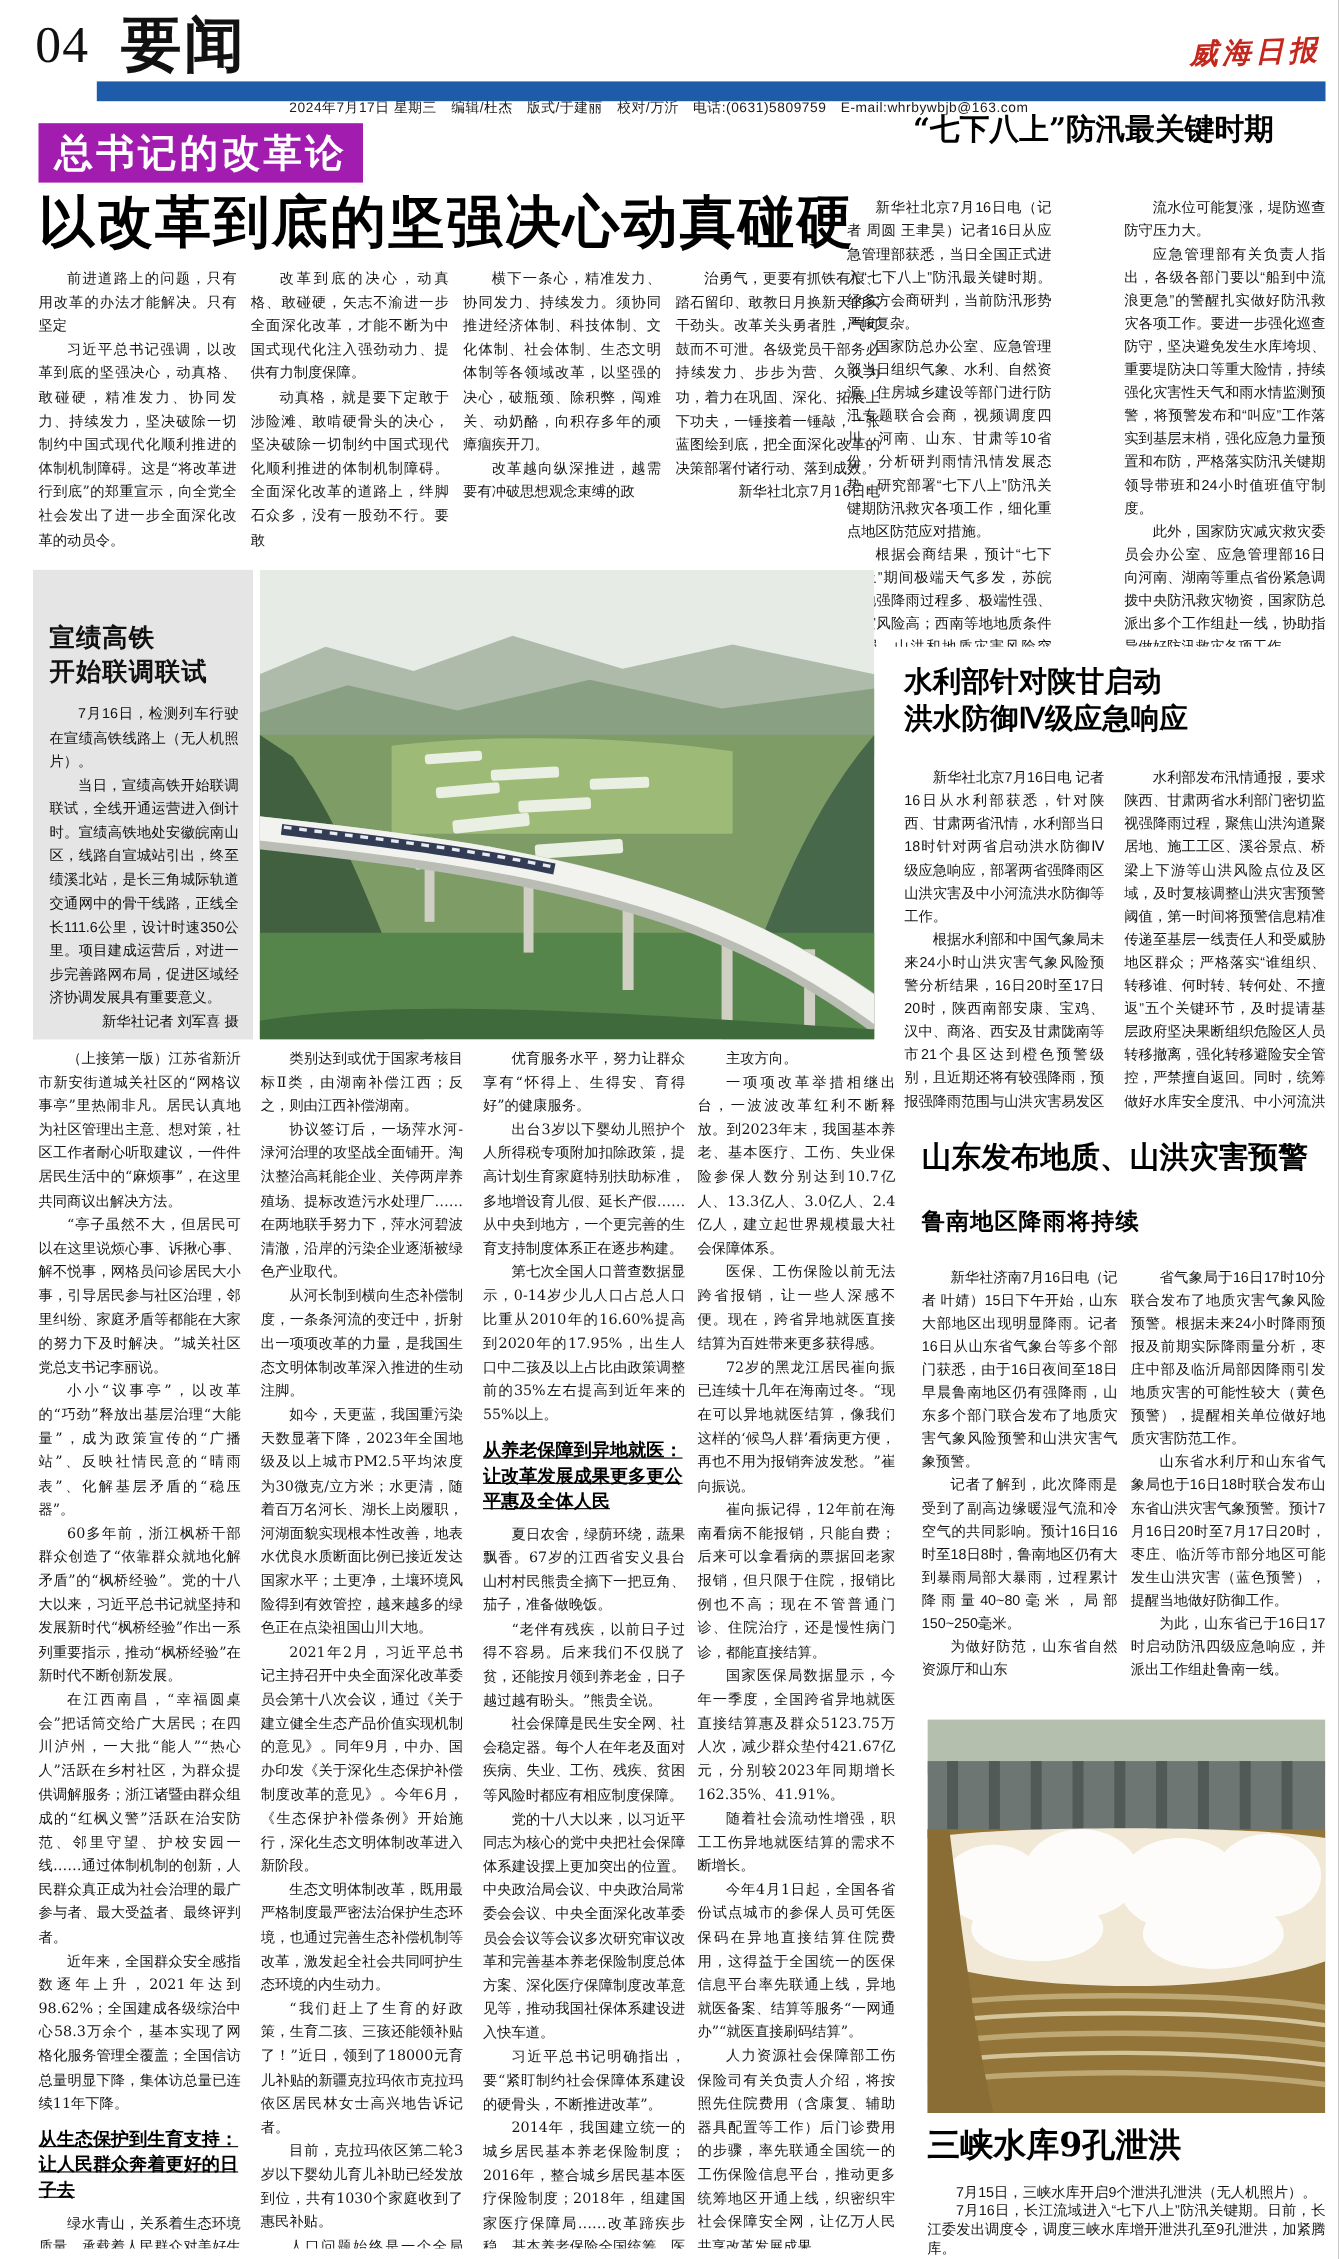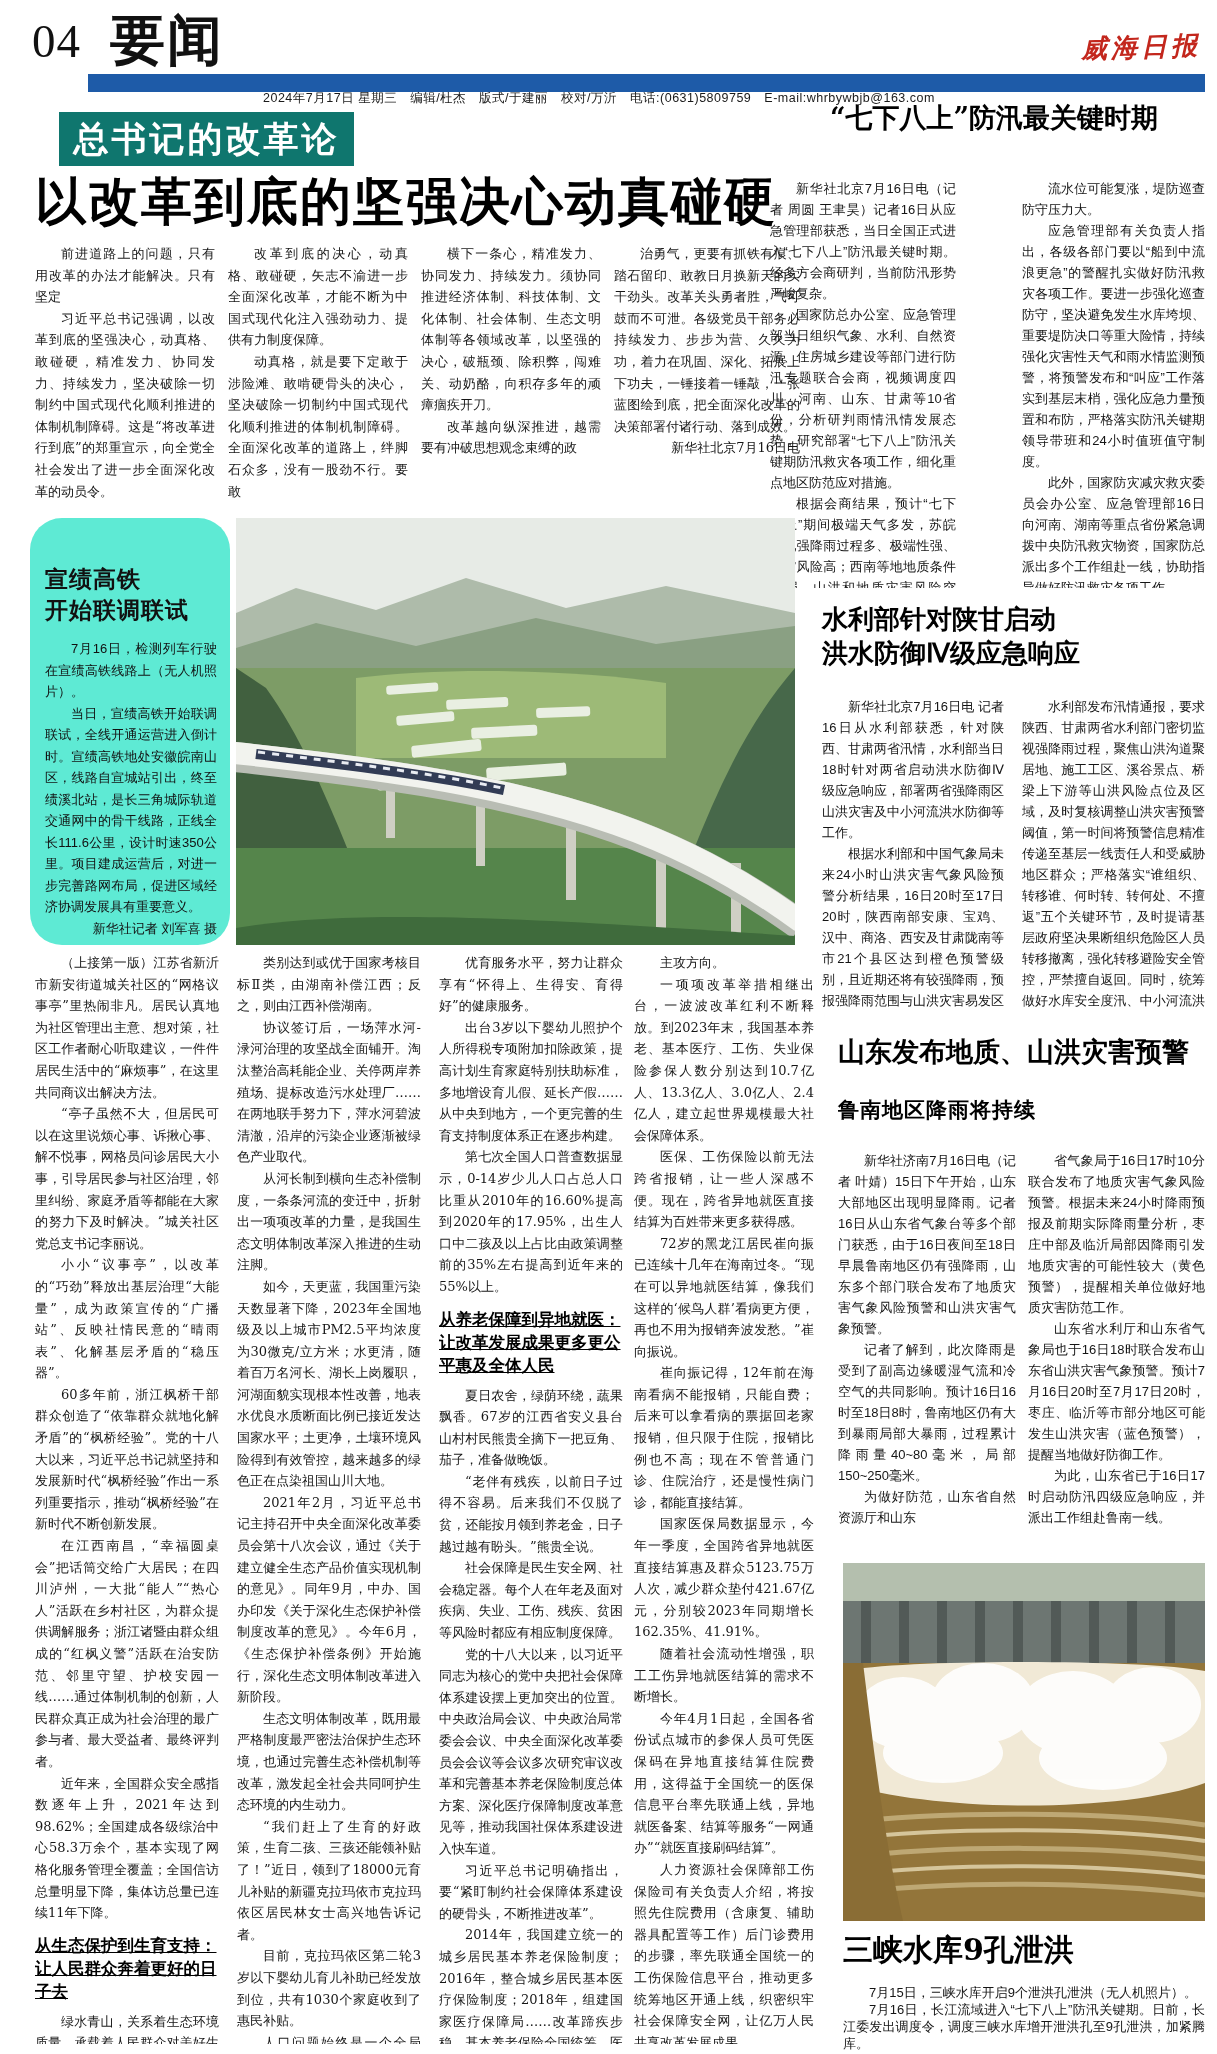--- a/index.html
+++ b/index.html
@@ -15,34 +15,34 @@
   .hdr-bar{left:88px;top:74px;width:1117px;height:18px;background:#1e5ba8;}
   
   .col{overflow:hidden;text-align:justify;}
   .para{margin:0;text-indent:2em;}
   .dateline{margin:0;text-align:right;text-indent:0;}
   .subhead{font-family:"Liberation Sans",sans-serif;font-weight:700;font-size:16.5px;line-height:23px;
            margin:10px 0 8px;text-indent:0;text-align:left;color:#000;text-decoration:underline;}
   .serifbody{font-family:"DejaVu Serif",serif;font-size:13px;line-height:21.6px;color:#161616;}
   .sansbody{font-family:"Liberation Sans",sans-serif;font-size:13px;line-height:21px;color:#141414;}
   
-  .kicker{left:35px;top:112px;width:295px;height:54px;background:#0f766e;color:#fff;
-          display:flex;align-items:center;justify-content:center;font-size:35px;font-weight:900;letter-spacing:3px;margin-left:24px;}
+  .kicker{left:35px;top:112px;width:295px;height:54px;background:#a21caf;color:#fff;
+          display:flex;align-items:center;justify-content:center;font-size:35px;font-weight:900;letter-spacing:3px;}
   .lead-headline{left:35px;top:168px;width:770px;font-family:"DejaVu Serif",serif;font-weight:900;
                  font-size:51px;letter-spacing:2px;white-space:nowrap;color:#000;}
   .lead-c{top:243px;height:262px;}
   .lead-c1{left:35px;width:180px;} .lead-c2{left:228px;width:180px;}
   .lead-c3{left:421px;width:180px;} .lead-c4{left:614px;width:186px;}
   
   .flood-title{left:830px;top:100px;width:378px;font-family:"DejaVu Serif",serif;font-weight:900;
                font-size:27px;line-height:35px;color:#000;}
   .flood-c1{left:770px;top:178px;width:186px;height:410px;}
   .flood-c2{left:1022px;top:178px;width:183px;height:410px;}
   
-  .railbox{left:30px;top:518px;width:200px;height:427px;background:#5eead4;box-sizing:border-box;padding:46px 13px 0 15px;border-radius:32px;}
+  .railbox{left:30px;top:518px;width:200px;height:427px;background:#e5e5e5;box-sizing:border-box;padding:46px 13px 0 15px;}
   .railbox-title{font-size:23px;line-height:31px;font-weight:800;color:#111;margin-bottom:12px;letter-spacing:1px;}
   .railbox-text{font-size:13px;line-height:21.5px;text-align:justify;}
   .railphoto{left:236px;top:518px;width:559px;height:427px;overflow:hidden;}
   
   .water-title{left:822px;top:602px;width:384px;font-family:"Liberation Sans",sans-serif;font-weight:900;
                font-size:26px;line-height:34px;color:#000;}
   .water-c1{left:822px;top:696px;width:182px;height:316px;}
   .water-c2{left:1022px;top:696px;width:183px;height:316px;}
   
   .sd-title{left:838px;top:1034px;width:370px;font-family:"DejaVu Serif",serif;font-weight:900;

